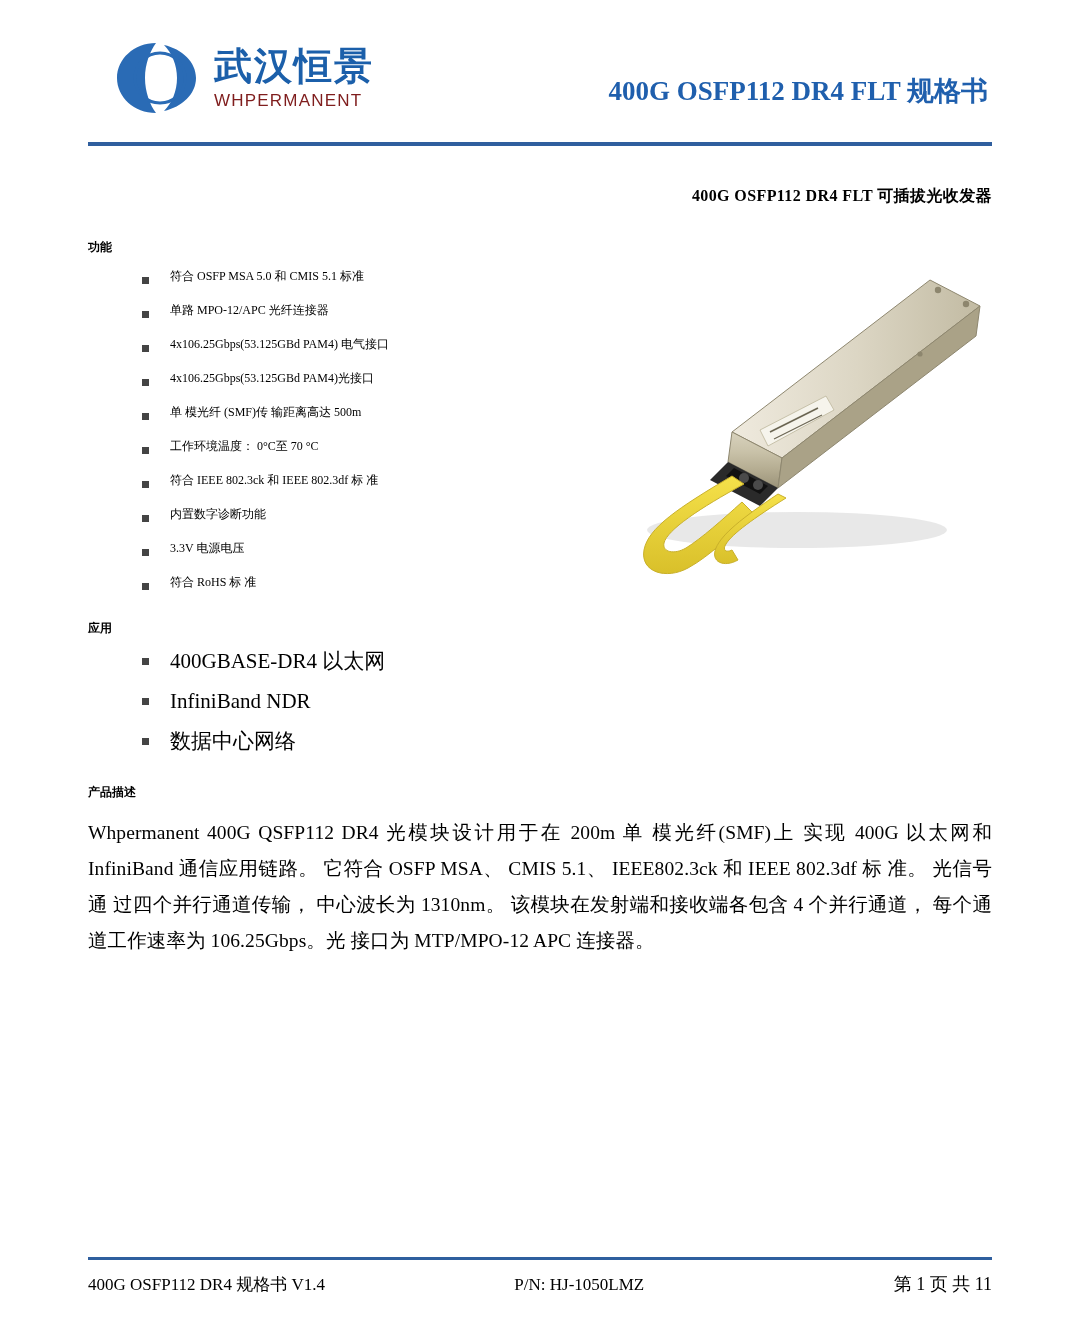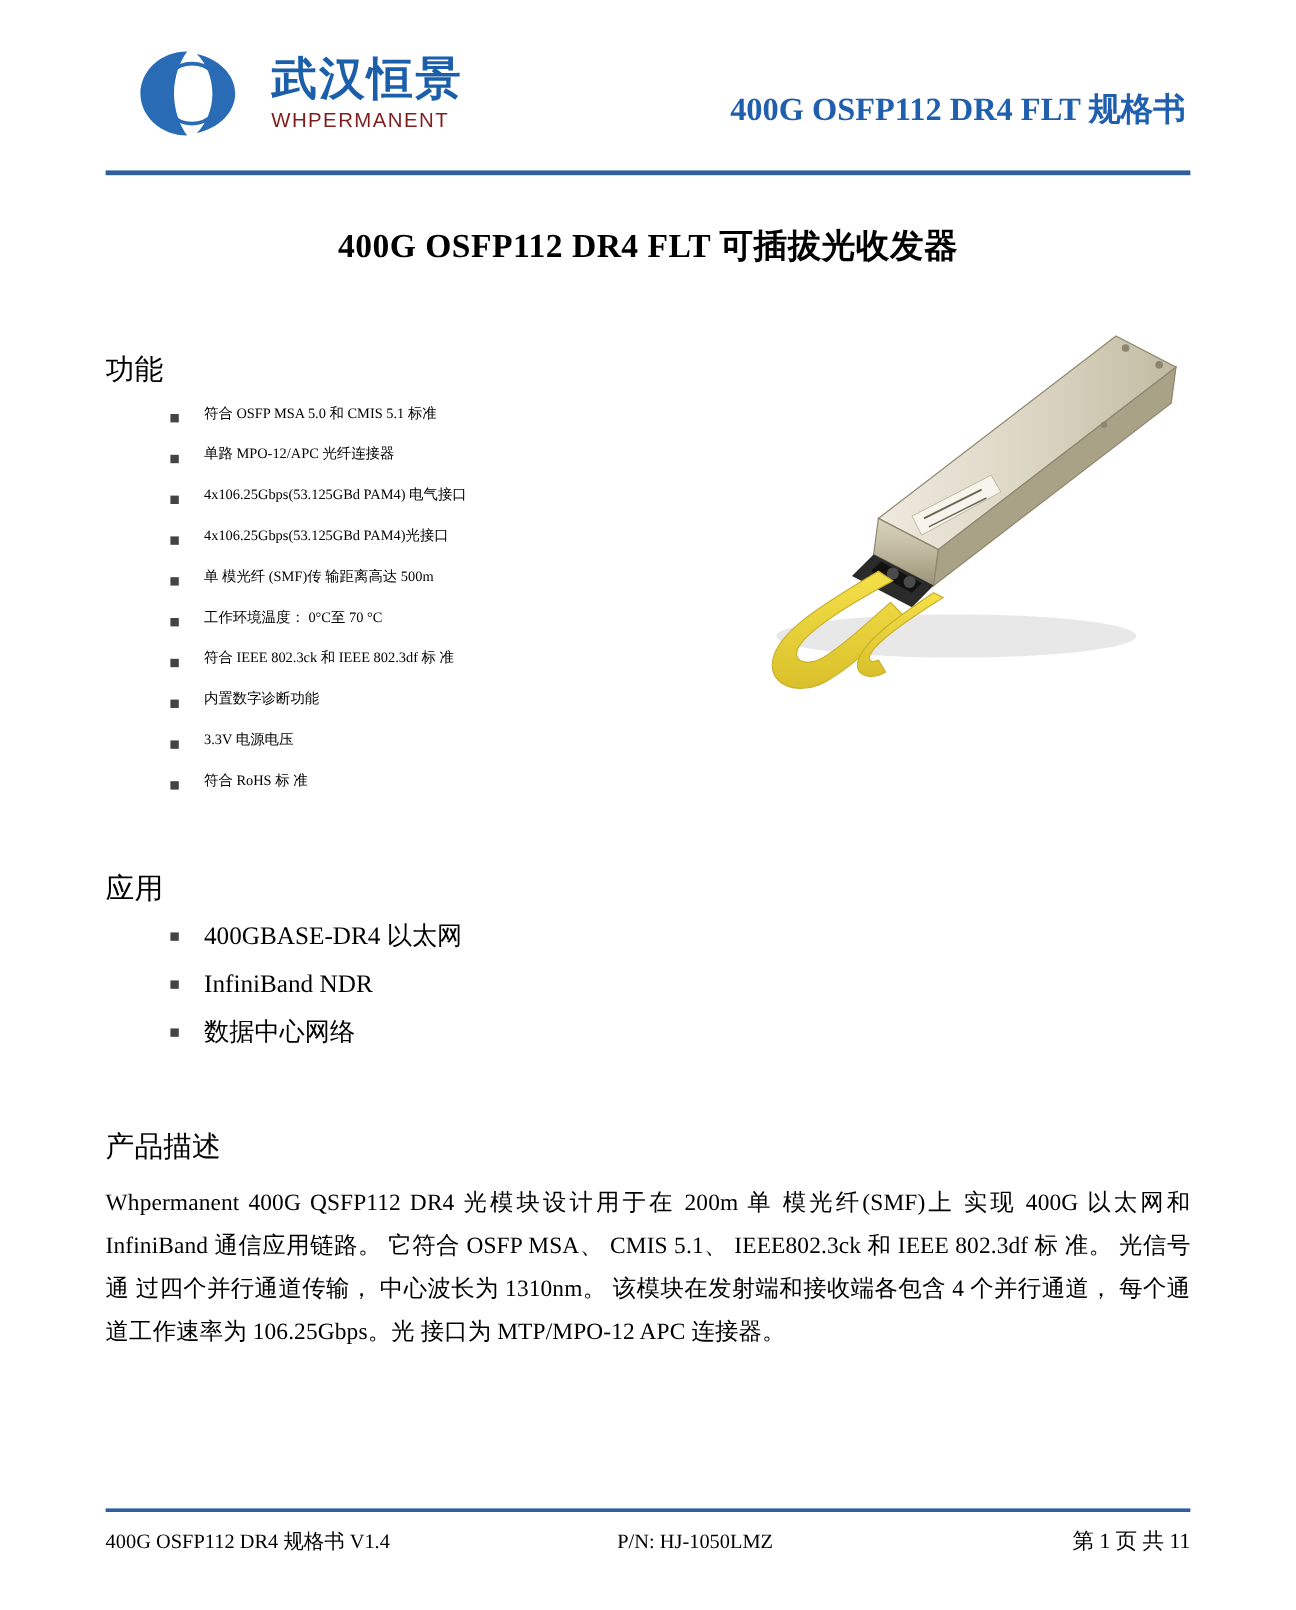--- a/index.html
+++ b/index.html
@@ -29,21 +29,21 @@
     position: relative;
     height: 120px;
     display: flex;
     align-items: center;
     justify-content: space-between;
     padding-top: 18px;
   }
   .logo-block {
     display: flex;
     align-items: center;
-    gap: 26px;
+    gap: 14px;
     padding-left: 24px;
   }
   .logo-mark {
     width: 88px;
     height: 74px;
     position: relative;
     flex: none;
   }
   .logo-text {
     display: flex;
@@ -76,32 +76,32 @@
   }
   .header-rule {
     margin-top: 4px;
     height: 4px;
     background: #2f5f9e;
     width: 100%;
   }
 
   
   .doc-title {
-    text-align: center;
-    font-size: 28px;
+    text-align: right;
+    font-size: 16px;
     font-weight: bold;
     margin-top: 40px;
     letter-spacing: 0.4px;
   }
 
   
   .section-heading {
-    font-size: 24px;
-    font-weight: normal;
-    margin-top: 68px;
+    font-size: 12px;
+    font-weight: bold;
+    margin-top: 32px;
     margin-bottom: 6px;
   }
 
   ul.feature-list {
     list-style: none;
     margin: 14px 0 0 0;
     padding: 0 0 0 50px;
   }
   ul.feature-list li {
     position: relative;

